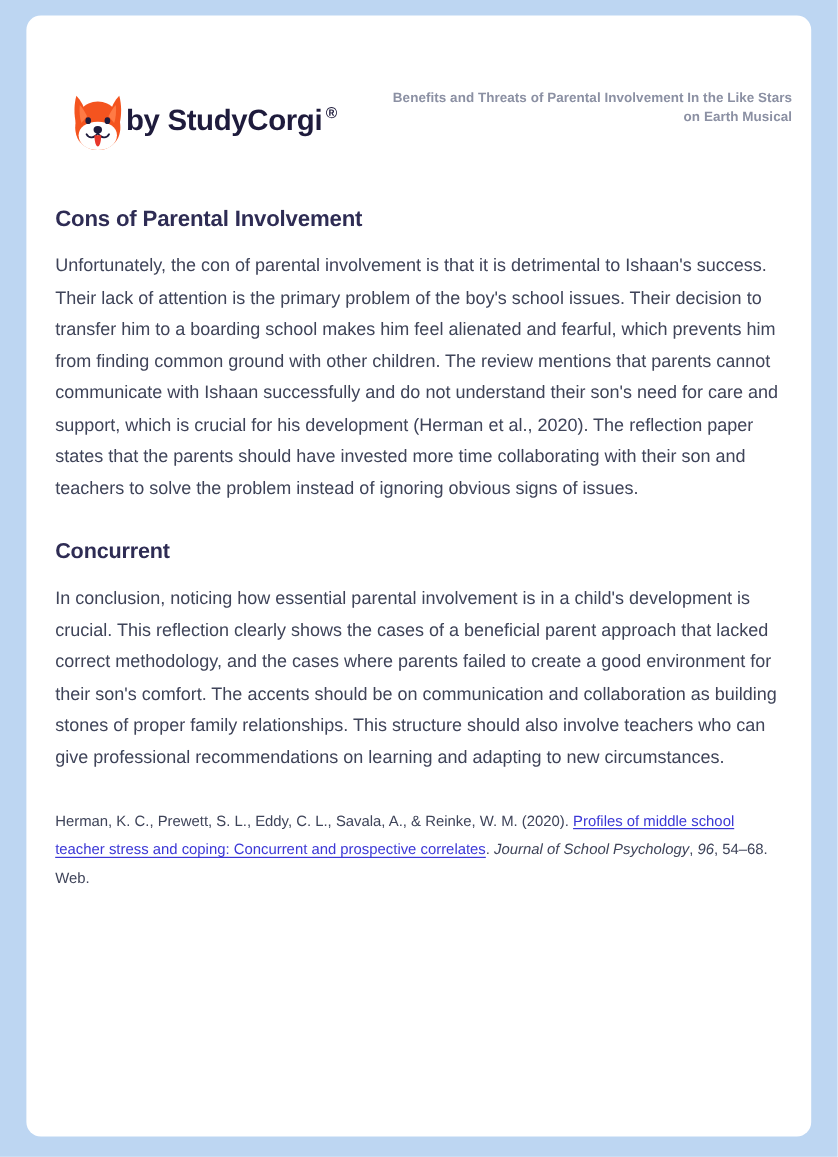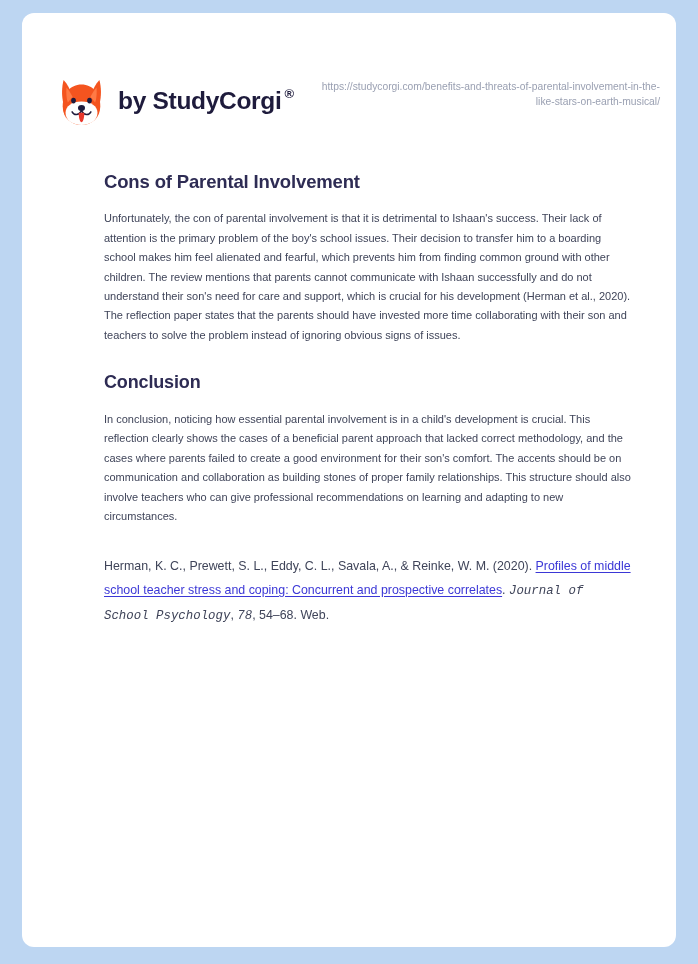--- a/index.html
+++ b/index.html
@@ -30,21 +30,20 @@
   .doc-header {
     display: flex;
     align-items: flex-start;
     justify-content: space-between;
     padding: 58px 16px 0 36px;
   }
 
   .brand {
     display: flex;
     align-items: center;
-    gap: 13px;
     flex-shrink: 0;
     padding-top: 6px;
   }
 
   .corgi-logo {
     width: 47px;
     height: 49px;
     display: block;
   }
 
@@ -84,41 +83,40 @@
     color: #9aa0b2;
     font-size: 10.3px;
     font-weight: normal;
     line-height: 1.42;
     margin: 5px 0 0 0;
     word-break: break-word;
   }
 
   
   .doc-body {
-    padding: 0 43px;
+    padding: 0 24px;
     margin-top: 44px;
-    margin-left: 39px;
   }
 
   h2.section-heading {
     color: #2e2c54;
     font-size: 18.5px;
     font-weight: bold;
     letter-spacing: -0.15px;
     margin: 0 0 16px 0;
     line-height: 1.25;
   }
 
   h2.section-heading.tight {
     font-size: 18px;
   }
 
   p.body-text {
     color: #3f4459;
-    font-size: 11px;
+    font-size: 15px;
     line-height: 1.77;
     margin: 0;
     text-align: left;
   }
 
   .block-gap-conclusion { margin-top: 26px; }
   .block-gap-references { margin-top: 28px; }
 
   p.reference {
     color: #3f4459;
@@ -133,21 +131,20 @@
   .ref-link {
     color: #3b37d6;
     text-decoration: underline;
     text-underline-offset: 2px;
   }
   .ref-link.italic {
     font-style: italic;
   }
   .ref-italic {
     font-style: italic;
-    font-family: Liberation Mono, monospace;
   }
 </style>
 </head>
 <body>
 
 <div class="page-card">
 
   <div class="doc-header">
 
     <div class="brand">
@@ -177,36 +174,36 @@
           <path d="M44 76 C44 88 47 96 50 96 C53 96 56 88 56 76 Z" fill="#e8372b"></path>
         </svg>
       </span>
       <span class="brand-wordmark">
         <span>by StudyCorgi</span>
           <span class="brand-reg">®</span>
       </span>
     </div>
 
     <div class="header-meta">
-      <p class="header-url">https://studycorgi.com/benefits-and-threats-of-parental-involvement-in-the-like-stars-on-earth-musical/</p>
+      <p class="header-title">Benefits and Threats of Parental Involvement In the Like Stars on Earth Musical</p>
     </div>
   </div>
 
   <div class="doc-body">
 
     <h2 class="section-heading">Cons of Parental Involvement</h2>
     <p class="body-text">Unfortunately, the con of parental involvement is that it is detrimental to Ishaan's success. Their lack of attention is the primary problem of the boy's school issues. Their decision to transfer him to a boarding school makes him feel alienated and fearful, which prevents him from finding common ground with other children. The review mentions that parents cannot communicate with Ishaan successfully and do not understand their son's need for care and support, which is crucial for his development (Herman et al., 2020). The reflection paper states that the parents should have invested more time collaborating with their son and teachers to solve the problem instead of ignoring obvious signs of issues.</p>
 
     <div class="block-gap-conclusion">
-      <h2 class="section-heading tight">Conclusion</h2>
+      <h2 class="section-heading tight">Concurrent</h2>
       <p class="body-text">In conclusion, noticing how essential parental involvement is in a child's development is crucial. This reflection clearly shows the cases of a beneficial parent approach that lacked correct methodology, and the cases where parents failed to create a good environment for their son's comfort. The accents should be on communication and collaboration as building stones of proper family relationships. This structure should also involve teachers who can give professional recommendations on learning and adapting to new circumstances.</p>
     </div>
 
     <div class="block-gap-references">
 
       <p class="reference">
-        <span>Herman, K. C., Prewett, S. L., Eddy, C. L., Savala, A., &amp; Reinke, W. M. (2020). </span><a class="ref-link" href="#">Profiles of middle school teacher stress and coping: Concurrent and prospective correlates</a><span>. </span><span class="ref-italic">Journal of School Psychology</span><span>, </span><span class="ref-italic">78</span><span>, 54–68. Web.</span>
+        <span>Herman, K. C., Prewett, S. L., Eddy, C. L., Savala, A., &amp; Reinke, W. M. (2020). </span><a class="ref-link" href="#">Profiles of middle school teacher stress and coping: Concurrent and prospective correlates</a><span>. </span><span class="ref-italic">Journal of School Psychology</span><span>, </span><span class="ref-italic">96</span><span>, 54–68. Web.</span>
       </p>
 
     </div>
 
   </div>
 </div>
 
 </body></html>

